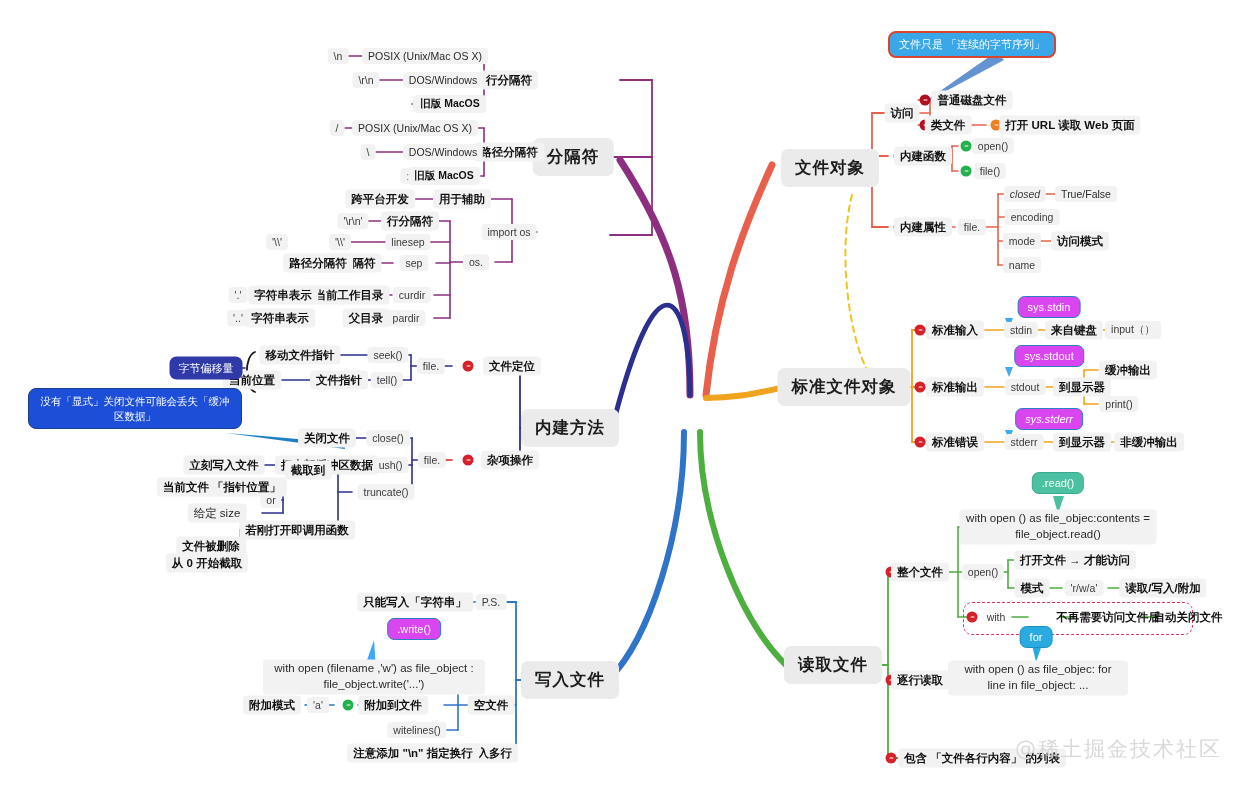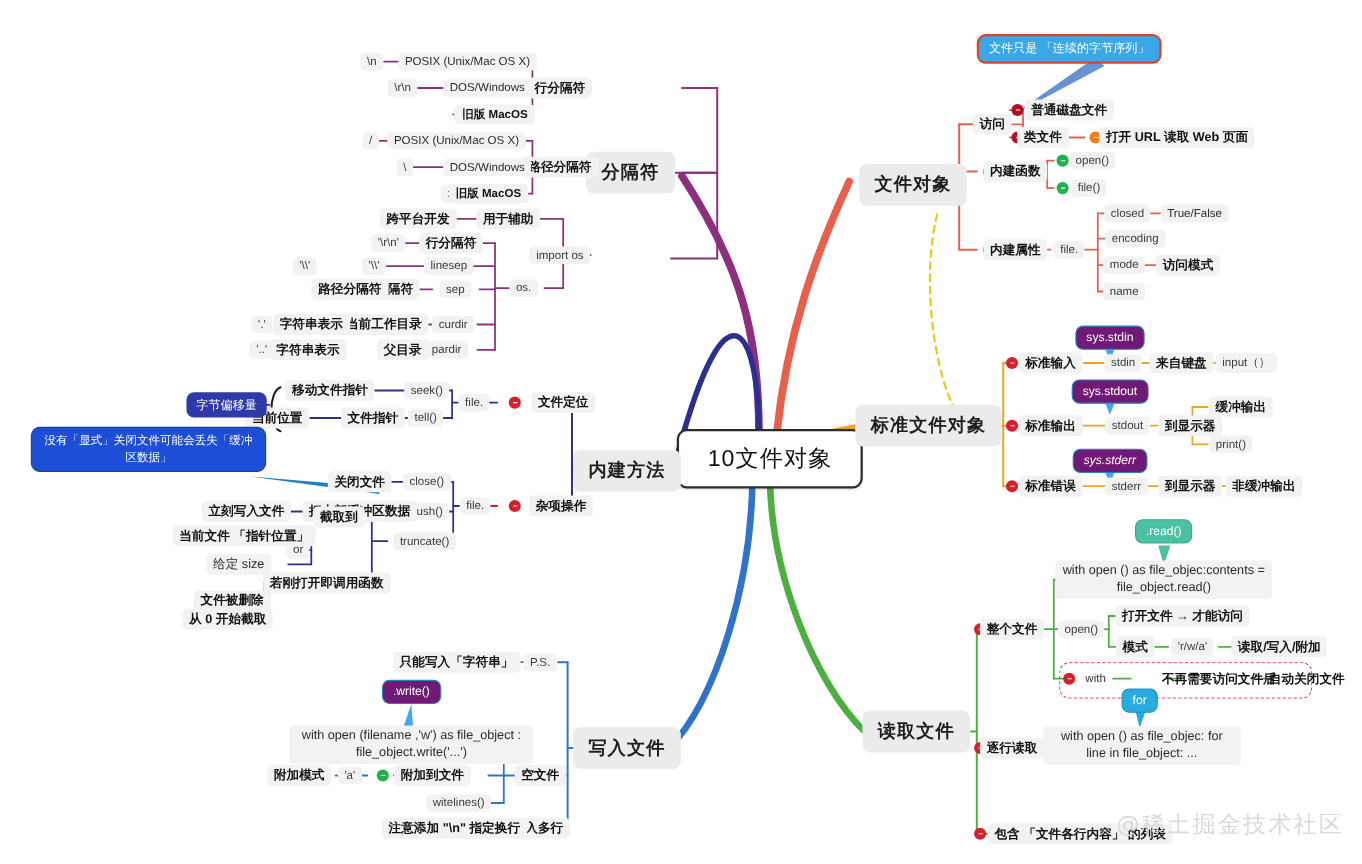--- a/index.html
+++ b/index.html
@@ -37,21 +37,21 @@
   .chip.sm{font-size:10.5px;}
   .chip.code{font-size:10.5px;color:#3a3a3a;}
   .chip.wrap{white-space:normal;text-align:center;line-height:1.35;}
 
   
   .bubble{
     position:absolute;transform:translate(-50%,-50%);
     border-radius:7px;padding:4px 9px;font-size:11px;color:#fff;
     white-space:nowrap;
   }
-  .bubble.blue2{background:#701a75;border:1.5px solid #2a7fc0;}
+  .bubble.blue2{background:#d946ef;border:1.5px solid #2a7fc0;margin-left:40px;}
   .bubble.green{background:#4cc1a1;border:1.5px solid #3aa98b;}
   .bubble.indigo{background:#2f3aa8;}
   .bubble.cyan{background:#29abe2;border:1.5px solid #1f8fc0;}
 
   .callout-big{
     position:absolute;border-radius:8px;background:#1d4ed8;color:#fff;
     border:1.5px solid #1b3f8f;font-size:10.5px;line-height:1.4;
     padding:5px 8px;text-align:center;white-space:normal;
   }
   .callout-red{
@@ -290,23 +290,20 @@
       <path d="M1060,617 L1074,617" stroke="#4caf3f" stroke-width="1.6"></path>
       <path d="M1142,617 L1157,617" stroke="#4caf3f" stroke-width="1.6"></path>
 
       <path d="M945,680 L960,680" stroke="#4caf3f" stroke-width="1.6"></path>
 
       <path d="M1053,496 L1058,514 L1064,496 Z" fill="#4cc1a1"></path>
       <path d="M1032,645 L1036,662 L1042,645 Z" fill="#29abe2"></path>
     </g>
   </svg>
 
-  <div class="lbl" style="left:700px;top:417px;">
-    <div class="root">10文件对象</div>
-  </div>
 
   <div class="lbl" style="left:573px;top:157px;">
     <div class="main-branch">分隔符</div>
   </div>
   <div class="lbl" style="left:570px;top:428px;">
     <div class="main-branch">内建方法</div>
   </div>
   <div class="lbl" style="left:570px;top:680px;">
     <div class="main-branch">写入文件</div>
   </div>
@@ -579,21 +576,21 @@
       <div class="chip code">file()</div>
     </div>
 
   <div class="dot red" style="left:899px;top:227px;"></div>
   <div class="lbl" style="left:923px;top:227px;">
       <div class="chip b">内建属性</div>
     </div>
   <div class="lbl" style="left:972px;top:227px;">
       <div class="chip code">file.</div>
     </div>
-  <div class="lbl" style="left:1025px;top:194px;">
+  <div class="lbl" style="left:1025px;top:194px;font-style:italic;">
       <div class="chip code">closed</div>
     </div>
   <div class="lbl" style="left:1086px;top:194px;">
       <div class="chip sm">True/False</div>
     </div>
   <div class="lbl" style="left:1032px;top:217px;">
       <div class="chip code">encoding</div>
     </div>
   <div class="lbl" style="left:1022px;top:241px;">
       <div class="chip code">mode</div>

